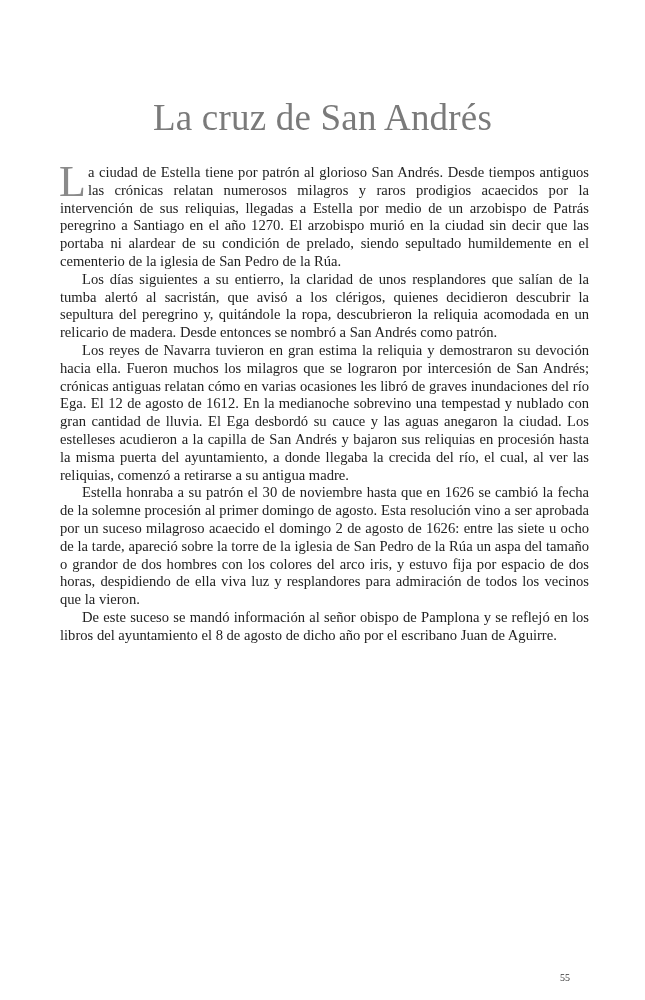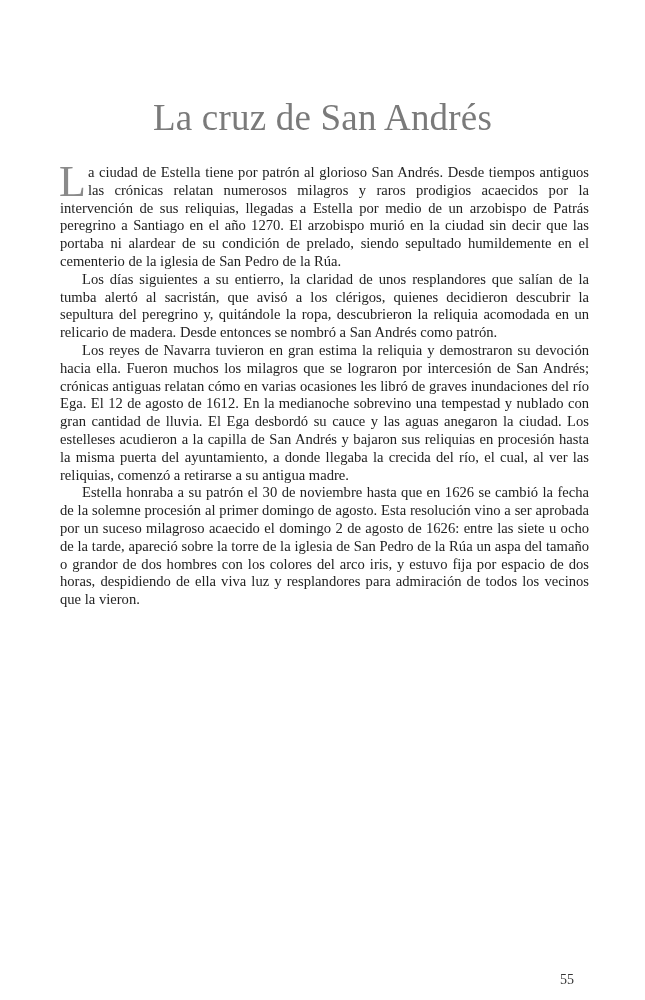--- a/index.html
+++ b/index.html
@@ -19,30 +19,31 @@
   .body p { margin: 0; text-indent: 22px; text-align: justify; }
   .body p.first { text-indent: 0; }
   .dropcap {
     float: left; font-size: 44px; line-height: 34px; color: #8a8a8a;
     margin: 1px 2px 0 -1px; padding: 0;
     font-family: "Liberation Serif", "DejaVu Serif", serif;
   }
   .pagenum {
     position: absolute; left: 560px; top: 972px;
     font-family: "Liberation Serif", "DejaVu Serif", serif;
-    font-size: 14px; color: #333;
+    font-size: 10px; color: #333;
   }
 </style>
 </head>
 <body>
 
 <div class="page">
   <h1 class="title">La cruz de San Andrés</h1>
 
   <div class="body">
     <p class="first"><span class="dropcap">L</span><span>a ciudad de Estella tiene por patrón al glorioso San Andrés. Desde tiempos antiguos las crónicas relatan numerosos milagros y raros prodigios acaecidos por la intervención de sus reliquias, llegadas a Estella por medio de un arzobispo de Patrás peregrino a Santiago en el año 1270. El arzobispo murió en la ciudad sin decir que las portaba ni alardear de su condición de prelado, siendo sepultado humildemente en el cementerio de la iglesia de San Pedro de la Rúa.</span></p>
     <p>Los días siguientes a su entierro, la claridad de unos resplandores que salían de la tumba alertó al sacristán, que avisó a los clérigos, quienes decidieron descubrir la sepultura del peregrino y, quitándole la ropa, descubrieron la reliquia acomodada en un relicario de madera. Desde entonces se nombró a San Andrés como patrón.</p>
     <p>Los reyes de Navarra tuvieron en gran estima la reliquia y demostraron su devoción hacia ella. Fueron muchos los milagros que se lograron por intercesión de San Andrés; crónicas antiguas relatan cómo en varias ocasiones les libró de graves inundaciones del río Ega. El 12 de agosto de 1612. En la medianoche sobrevino una tempestad y nublado con gran cantidad de lluvia. El Ega desbordó su cauce y las aguas anegaron la ciudad. Los estelleses acudieron a la capilla de San Andrés y bajaron sus reliquias en procesión hasta la misma puerta del ayuntamiento, a donde llegaba la crecida del río, el cual, al ver las reliquias, comenzó a retirarse a su antigua madre.</p>
     <p>Estella honraba a su patrón el 30 de noviembre hasta que en 1626 se cambió la fecha de la solemne procesión al primer domingo de agosto. Esta resolución vino a ser aprobada por un suceso milagroso acaecido el domingo 2 de agosto de 1626: entre las siete u ocho de la tarde, apareció sobre la torre de la iglesia de San Pedro de la Rúa un aspa del tamaño o grandor de dos hombres con los colores del arco iris, y estuvo fija por espacio de dos horas, despidiendo de ella viva luz y resplandores para admiración de todos los vecinos que la vieron.</p>
+    <p>De este suceso se mandó información al señor obispo de Pamplona y se reflejó en los libros del ayuntamiento el 8 de agosto de dicho año por el escribano Juan de Aguirre.</p>
   </div>
 
   <div class="pagenum">55</div>
 </div>
 
 </body></html>

